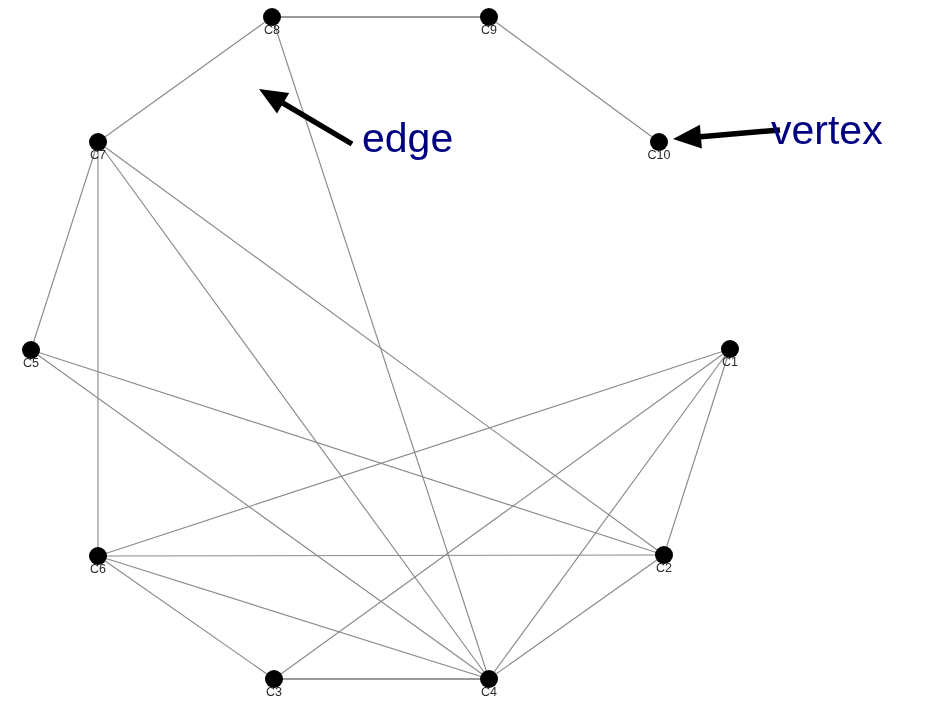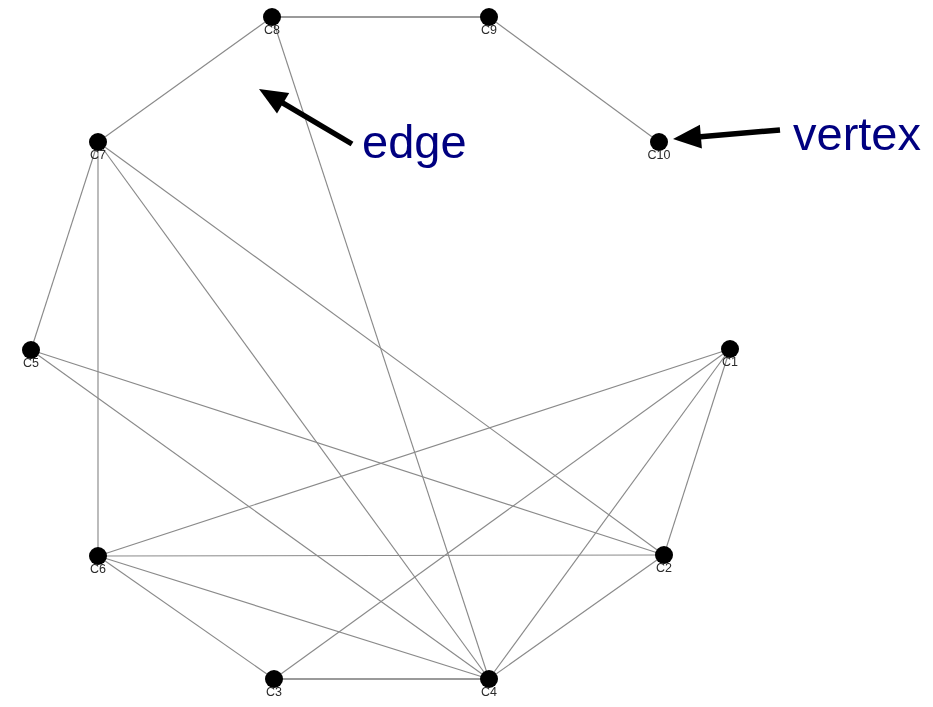--- a/index.html
+++ b/index.html
@@ -50,27 +50,27 @@
     fill: none;
     stroke-linecap: butt;
   }
   .annot-head {
     fill: #000000;
   }
   .annot-text {
     position: absolute;
     color: #000080;
     font-family: "Liberation Sans", sans-serif;
-    font-size: 47px;
+    font-size: 41px;
     line-height: 1;
     white-space: nowrap;
     letter-spacing: 0px;
   }
   #annot-edge-label { left: 362px; top: 118px; }
-  #annot-vertex-label { left: 793px; top: 110px; }
+  #annot-vertex-label { left: 771px; top: 110px; }
 </style>
 </head>
 <body>
 
 <div id="canvas-wrap">
 
   <svg id="graph-svg" viewBox="0 0 933 707">
     <g id="edges-layer">
         <line x1="272" y1="17" x2="489" y2="17" class="edge-line thick"></line>
         <line x1="489" y1="17" x2="659" y2="142" class="edge-line"></line>

